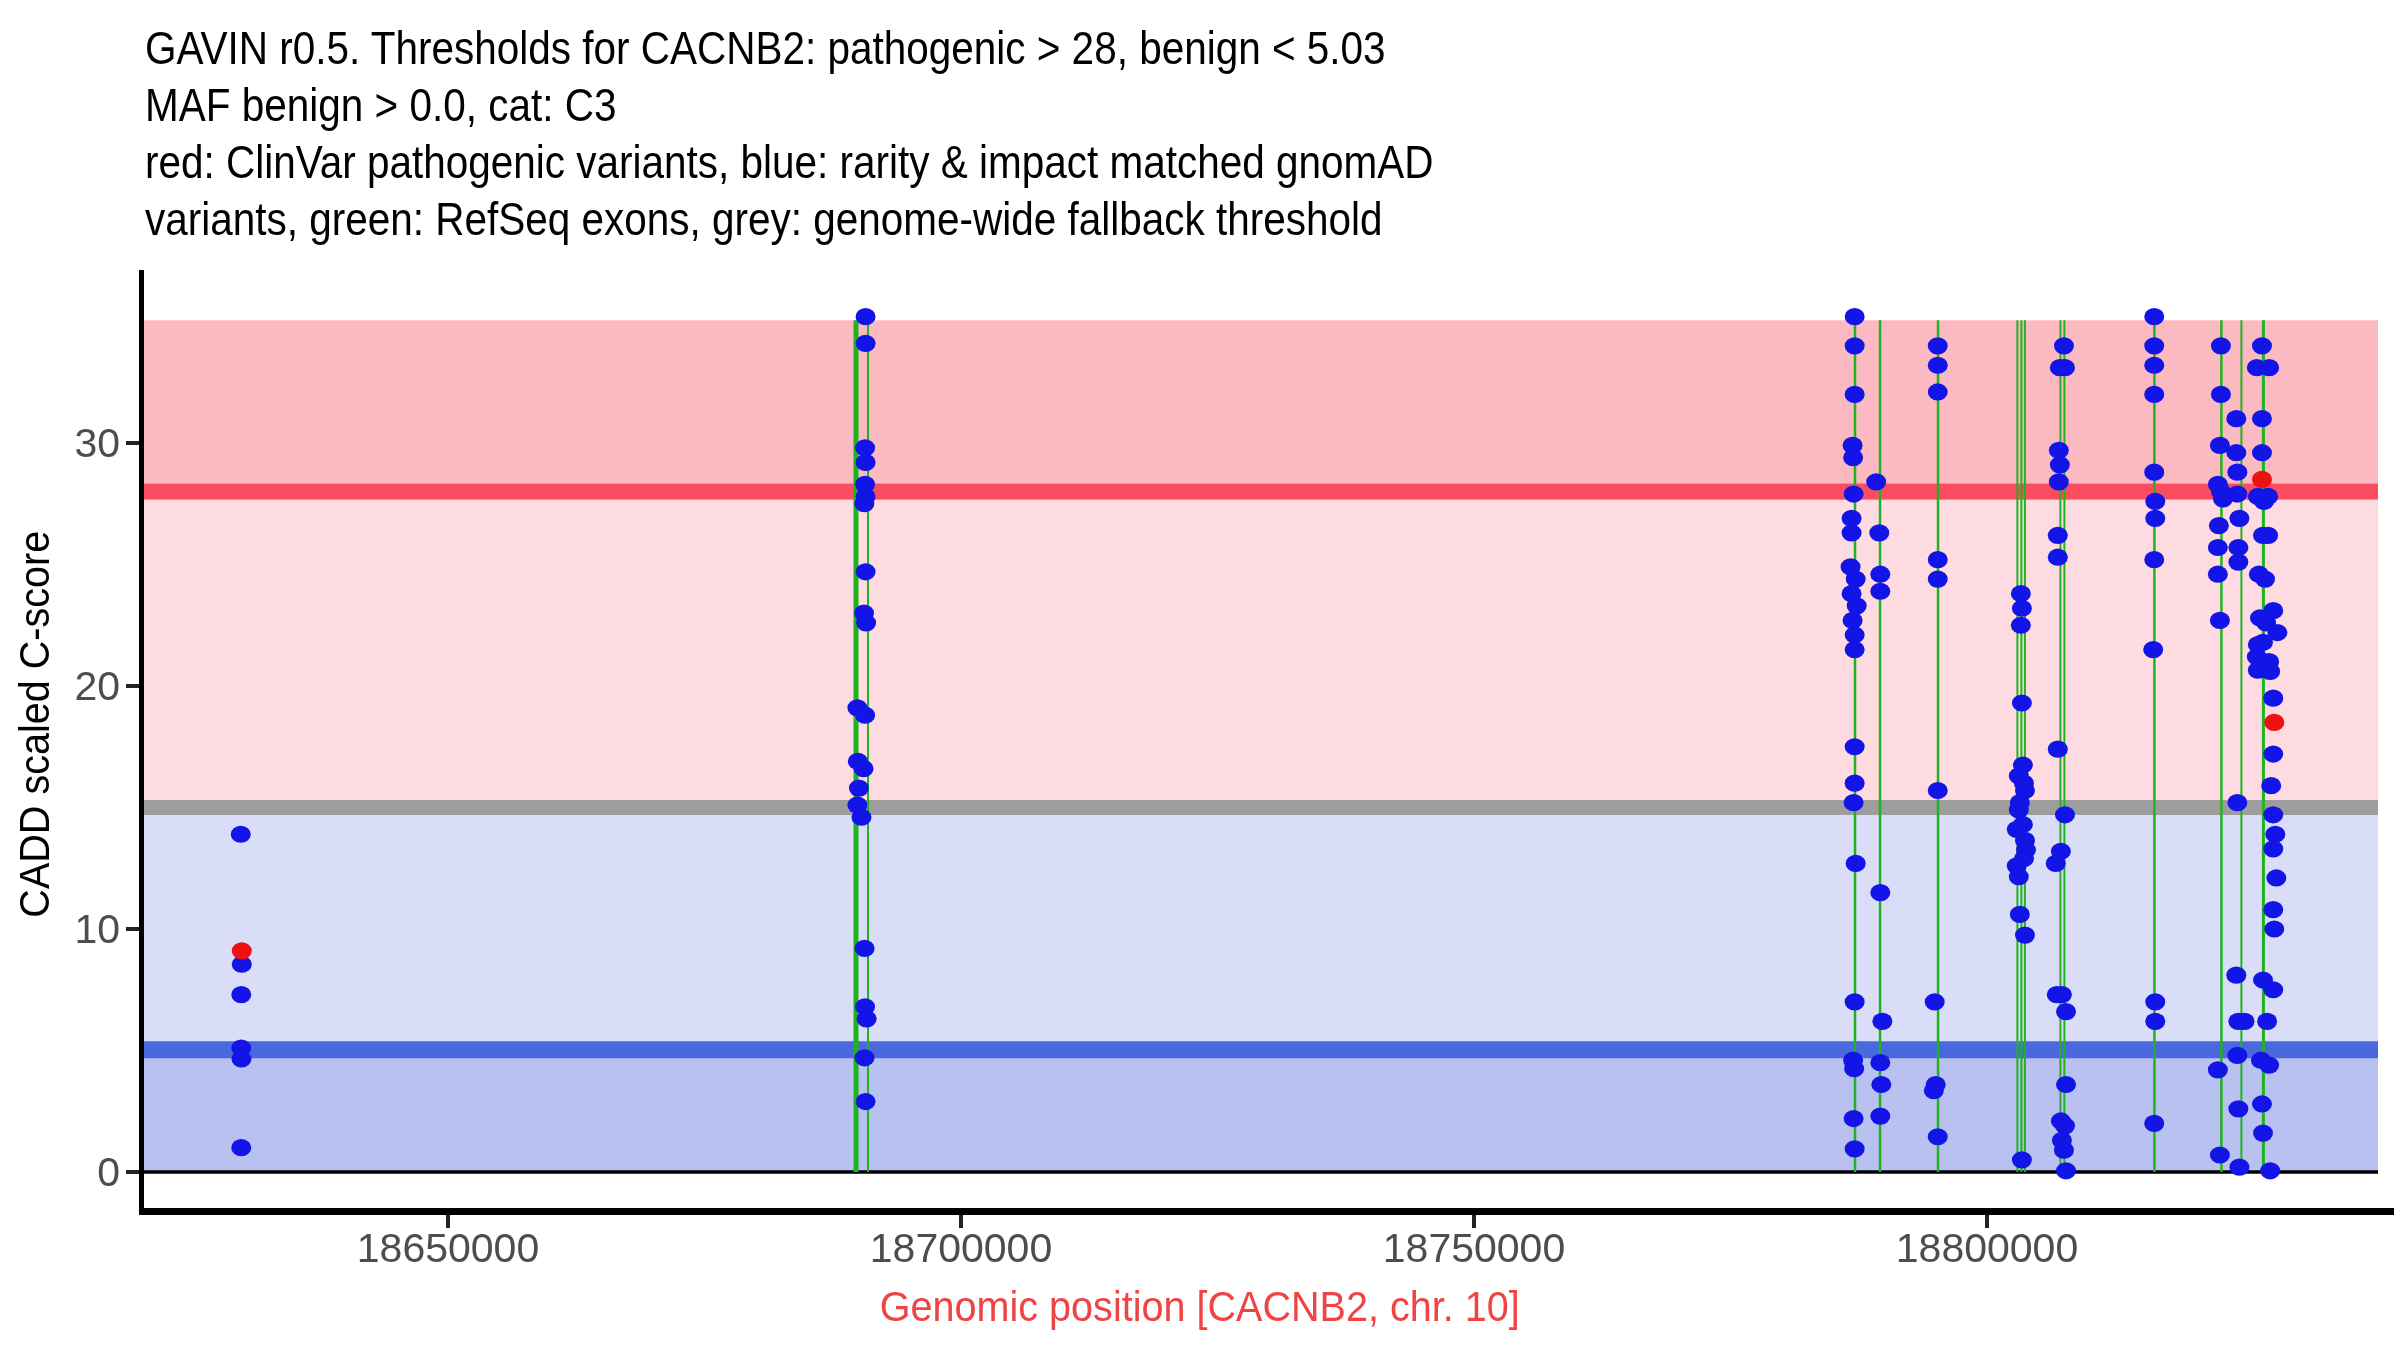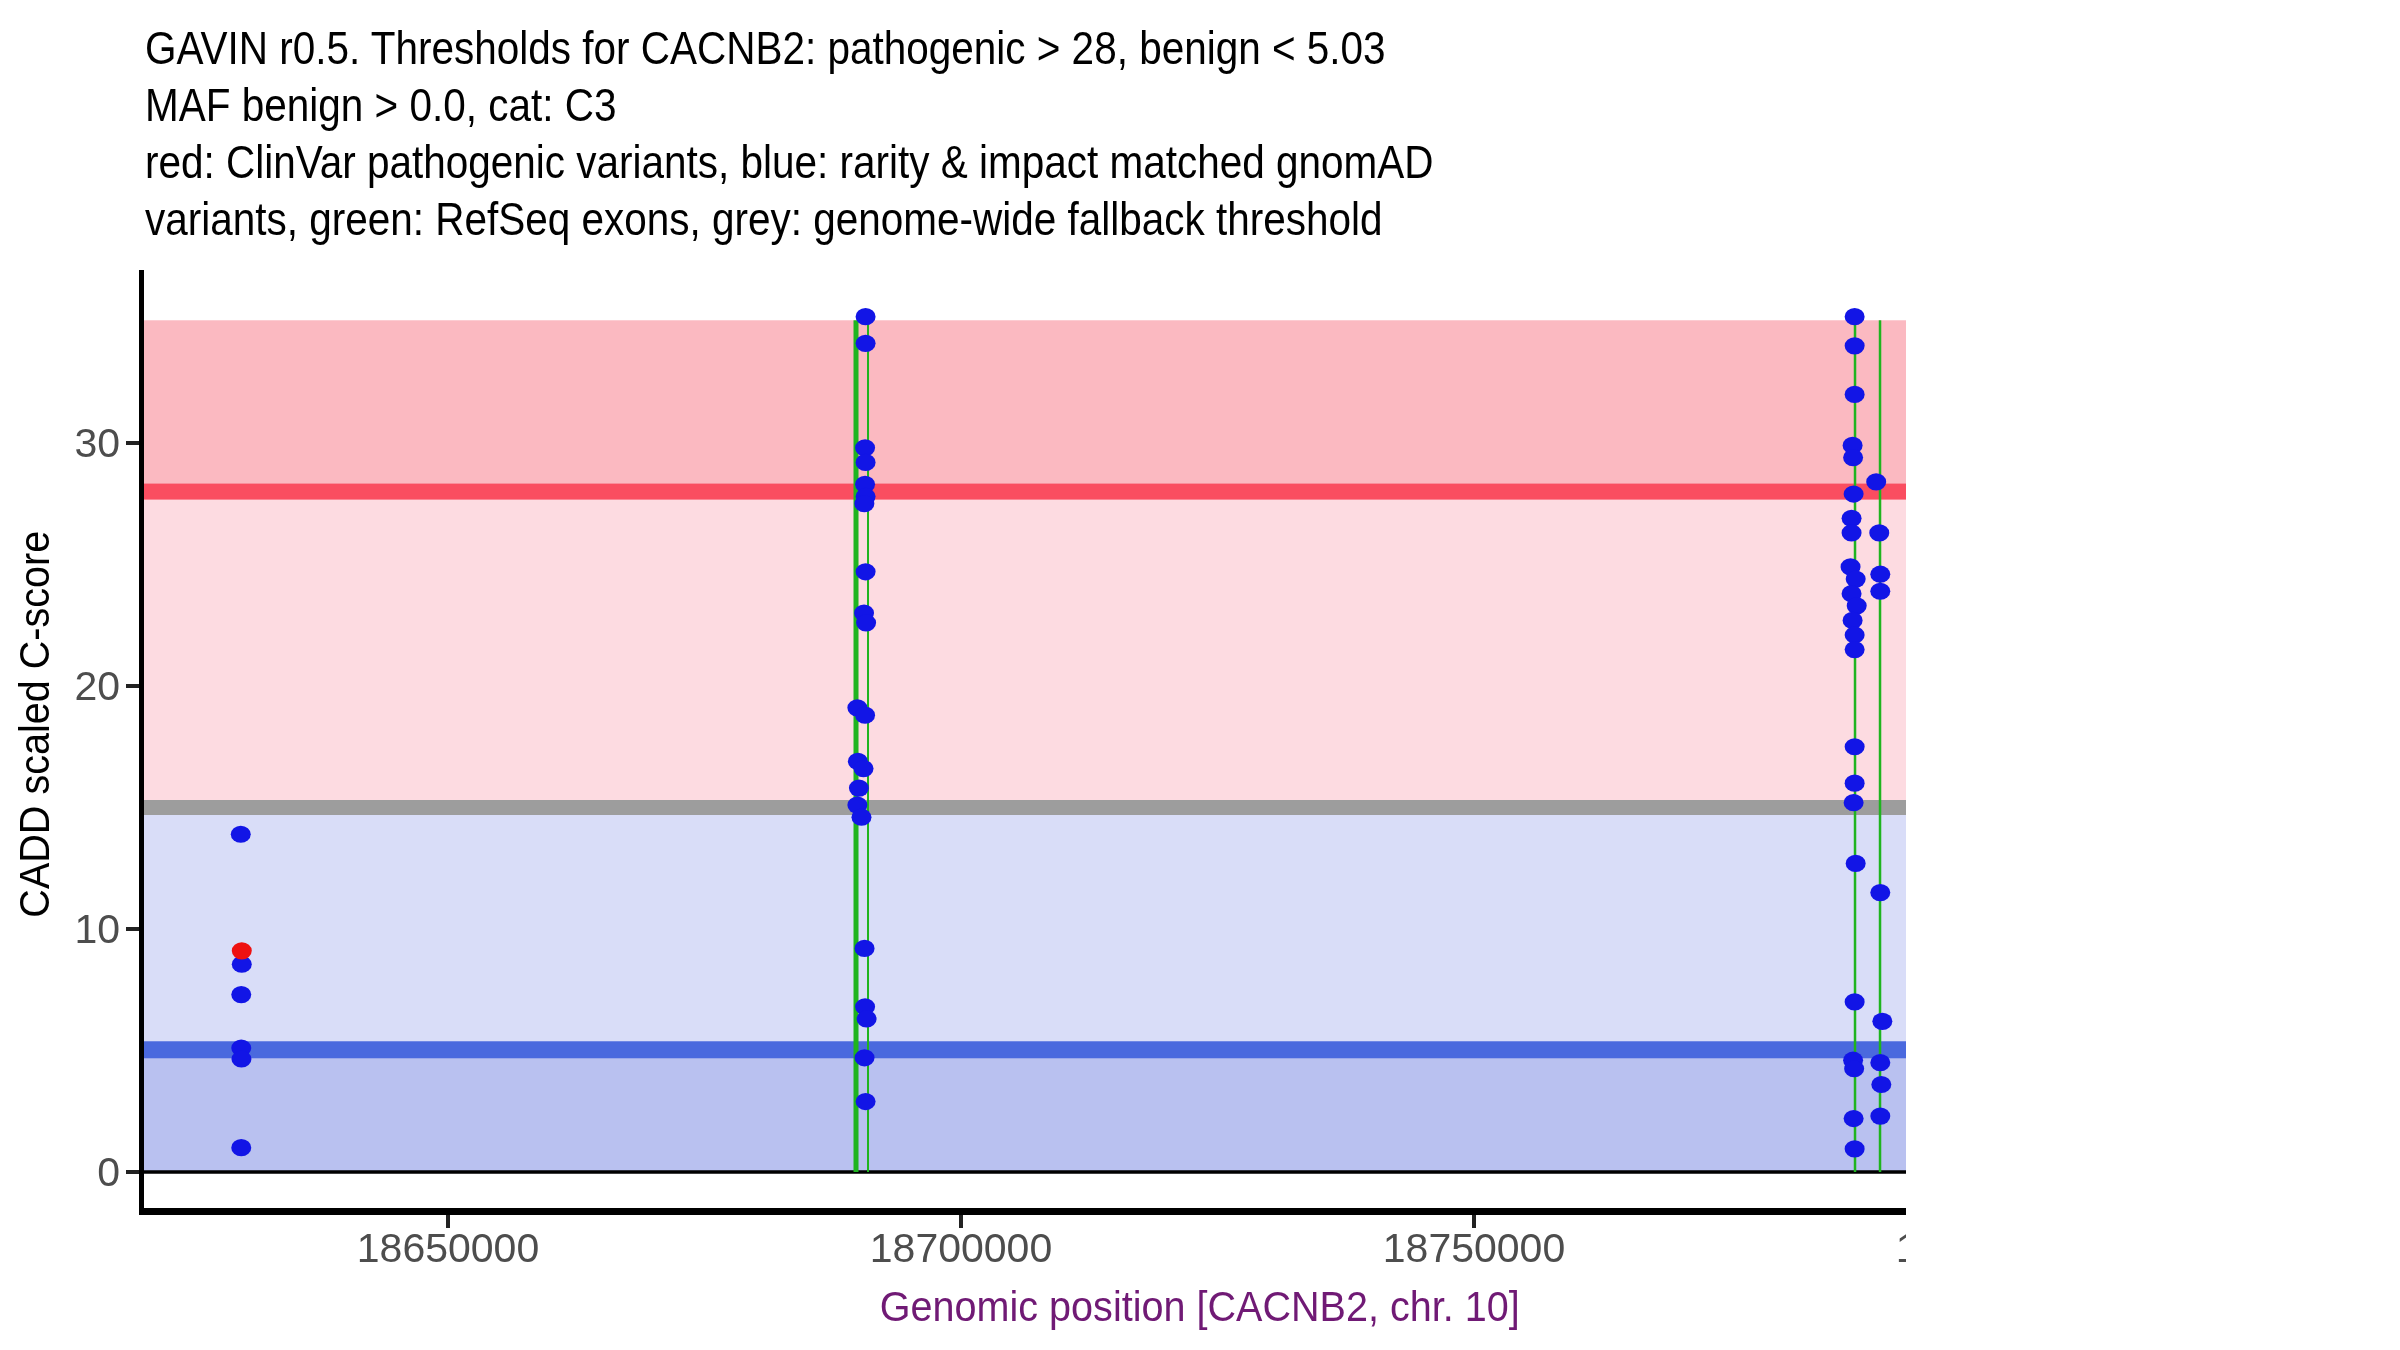--- a/index.html
+++ b/index.html
@@ -1,33 +1,33 @@
 <!DOCTYPE html>
 <html><head>
 <meta charset="utf-8">
 <style>
   html,body{margin:0;padding:0;background:#ffffff;}
   .figure{
     position:relative;
-    width:1906px;height:1350px;
+    width:2400px;height:1350px;
     background:#ffffff;
     font-family:"Liberation Sans",sans-serif;
     overflow:hidden;
   }
   .title-block{
     position:absolute;left:145px;top:20px;
     color:#000;
     font-size:46px;line-height:57px;
     transform:scaleX(0.88);
     transform-origin:0 0;
     white-space:nowrap;
   }
   .axis-title-x{
     position:absolute;left:0;top:1282px;width:2400px;
-    text-align:center;color:#701a75;font-size:43px;
+    text-align:center;color:#ef4444;font-size:43px;
   }
   .axis-title-x-inner{display:inline-block;transform:scaleX(0.92);}
   .axis-title-y{
     position:absolute;left:-566px;top:700px;width:1200px;
     text-align:center;color:#000;font-size:43px;
     transform:rotate(-90deg);
     transform-origin:center center;
   }
   .axis-title-y-inner{display:inline-block;transform:scaleX(0.92);}
   svg text{font-family:"Liberation Sans",sans-serif;}

